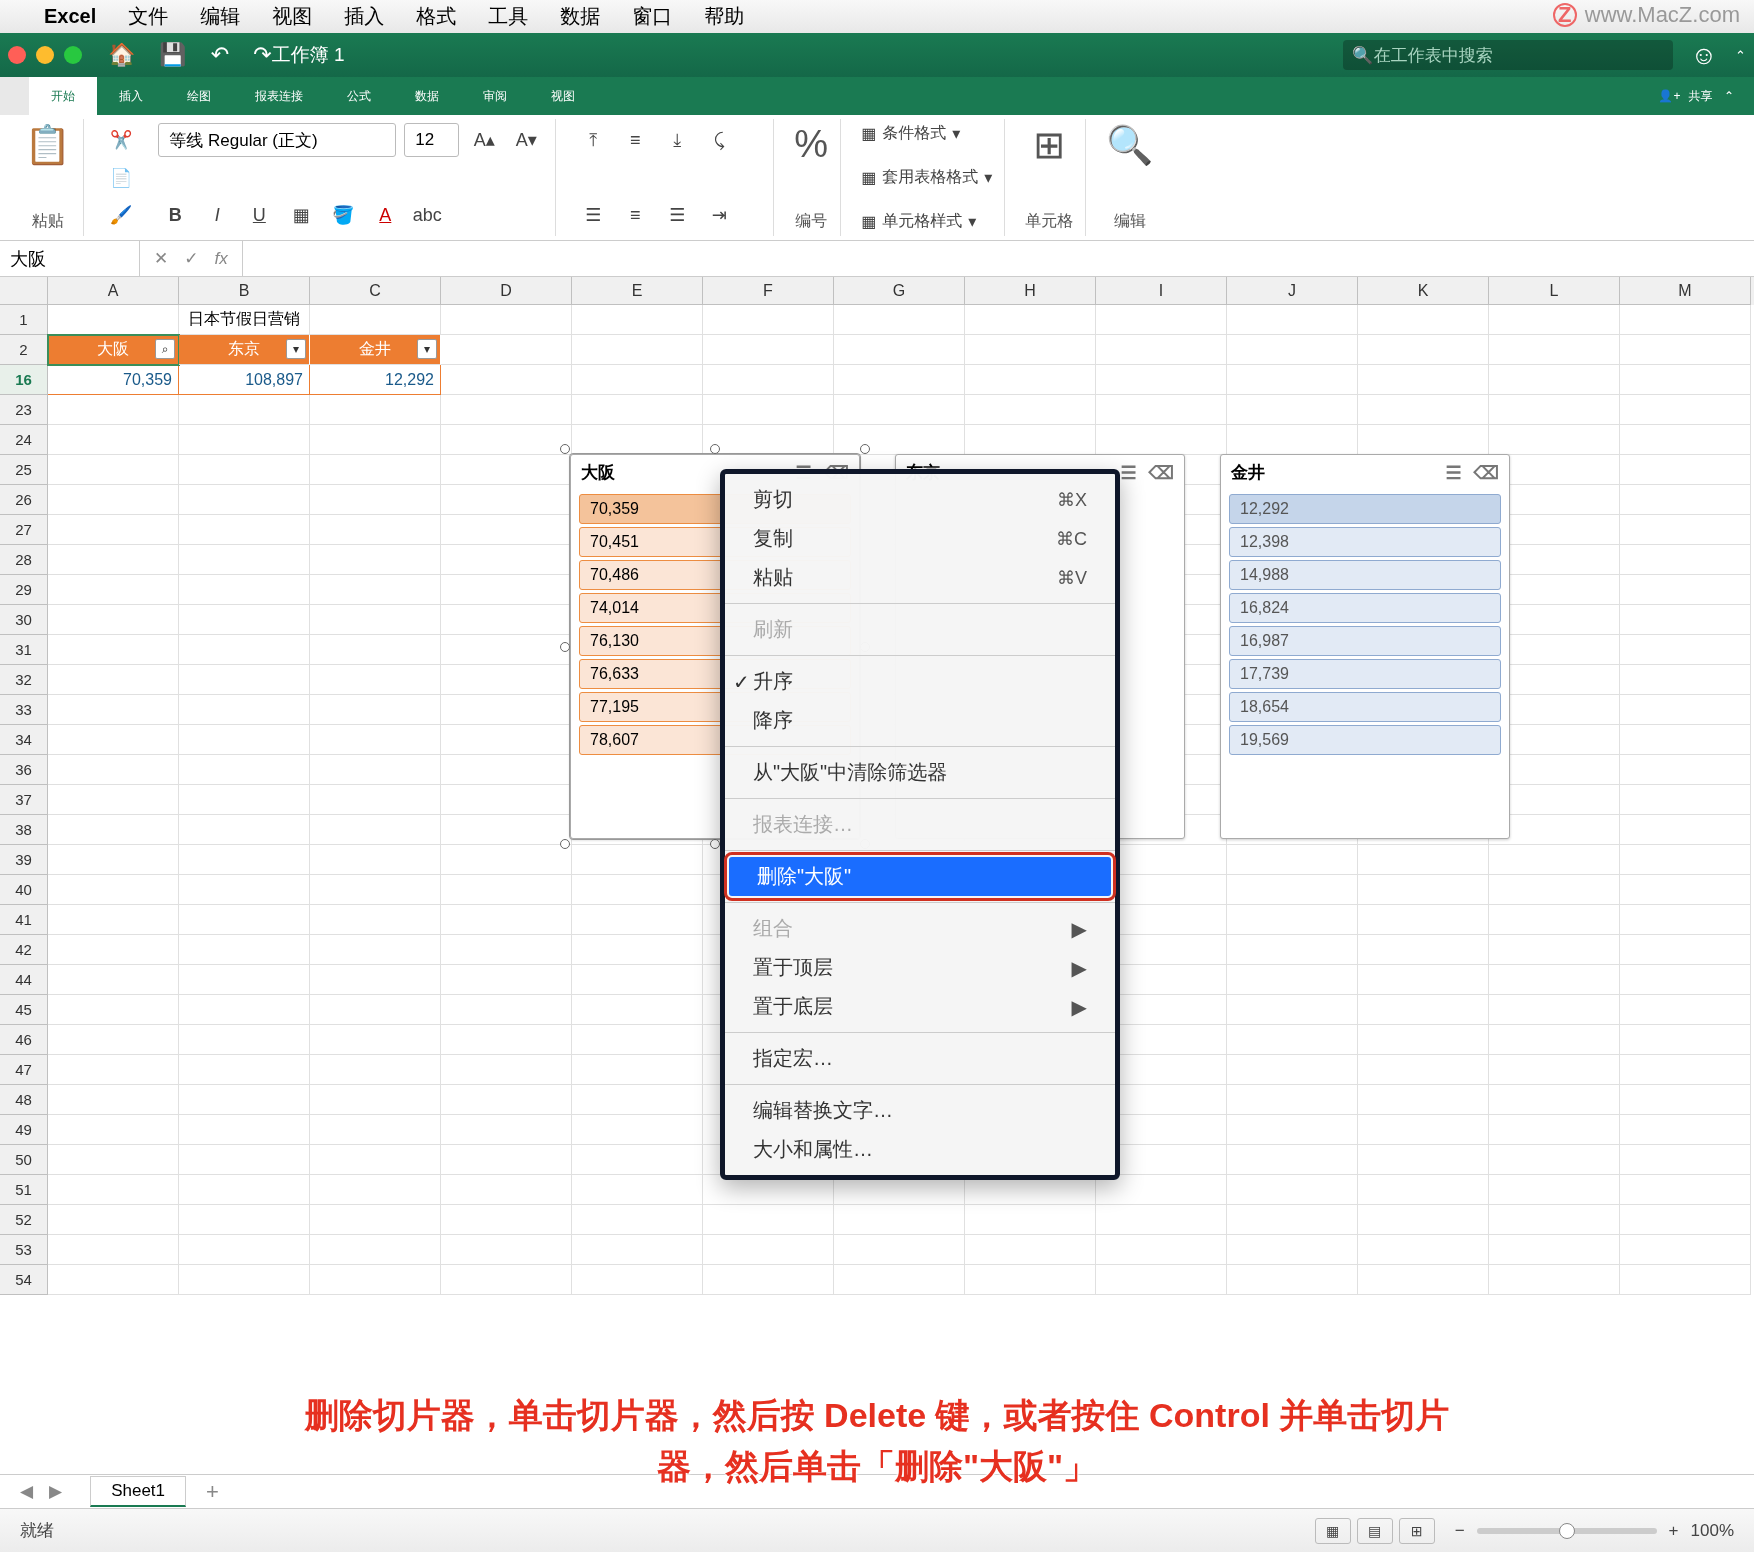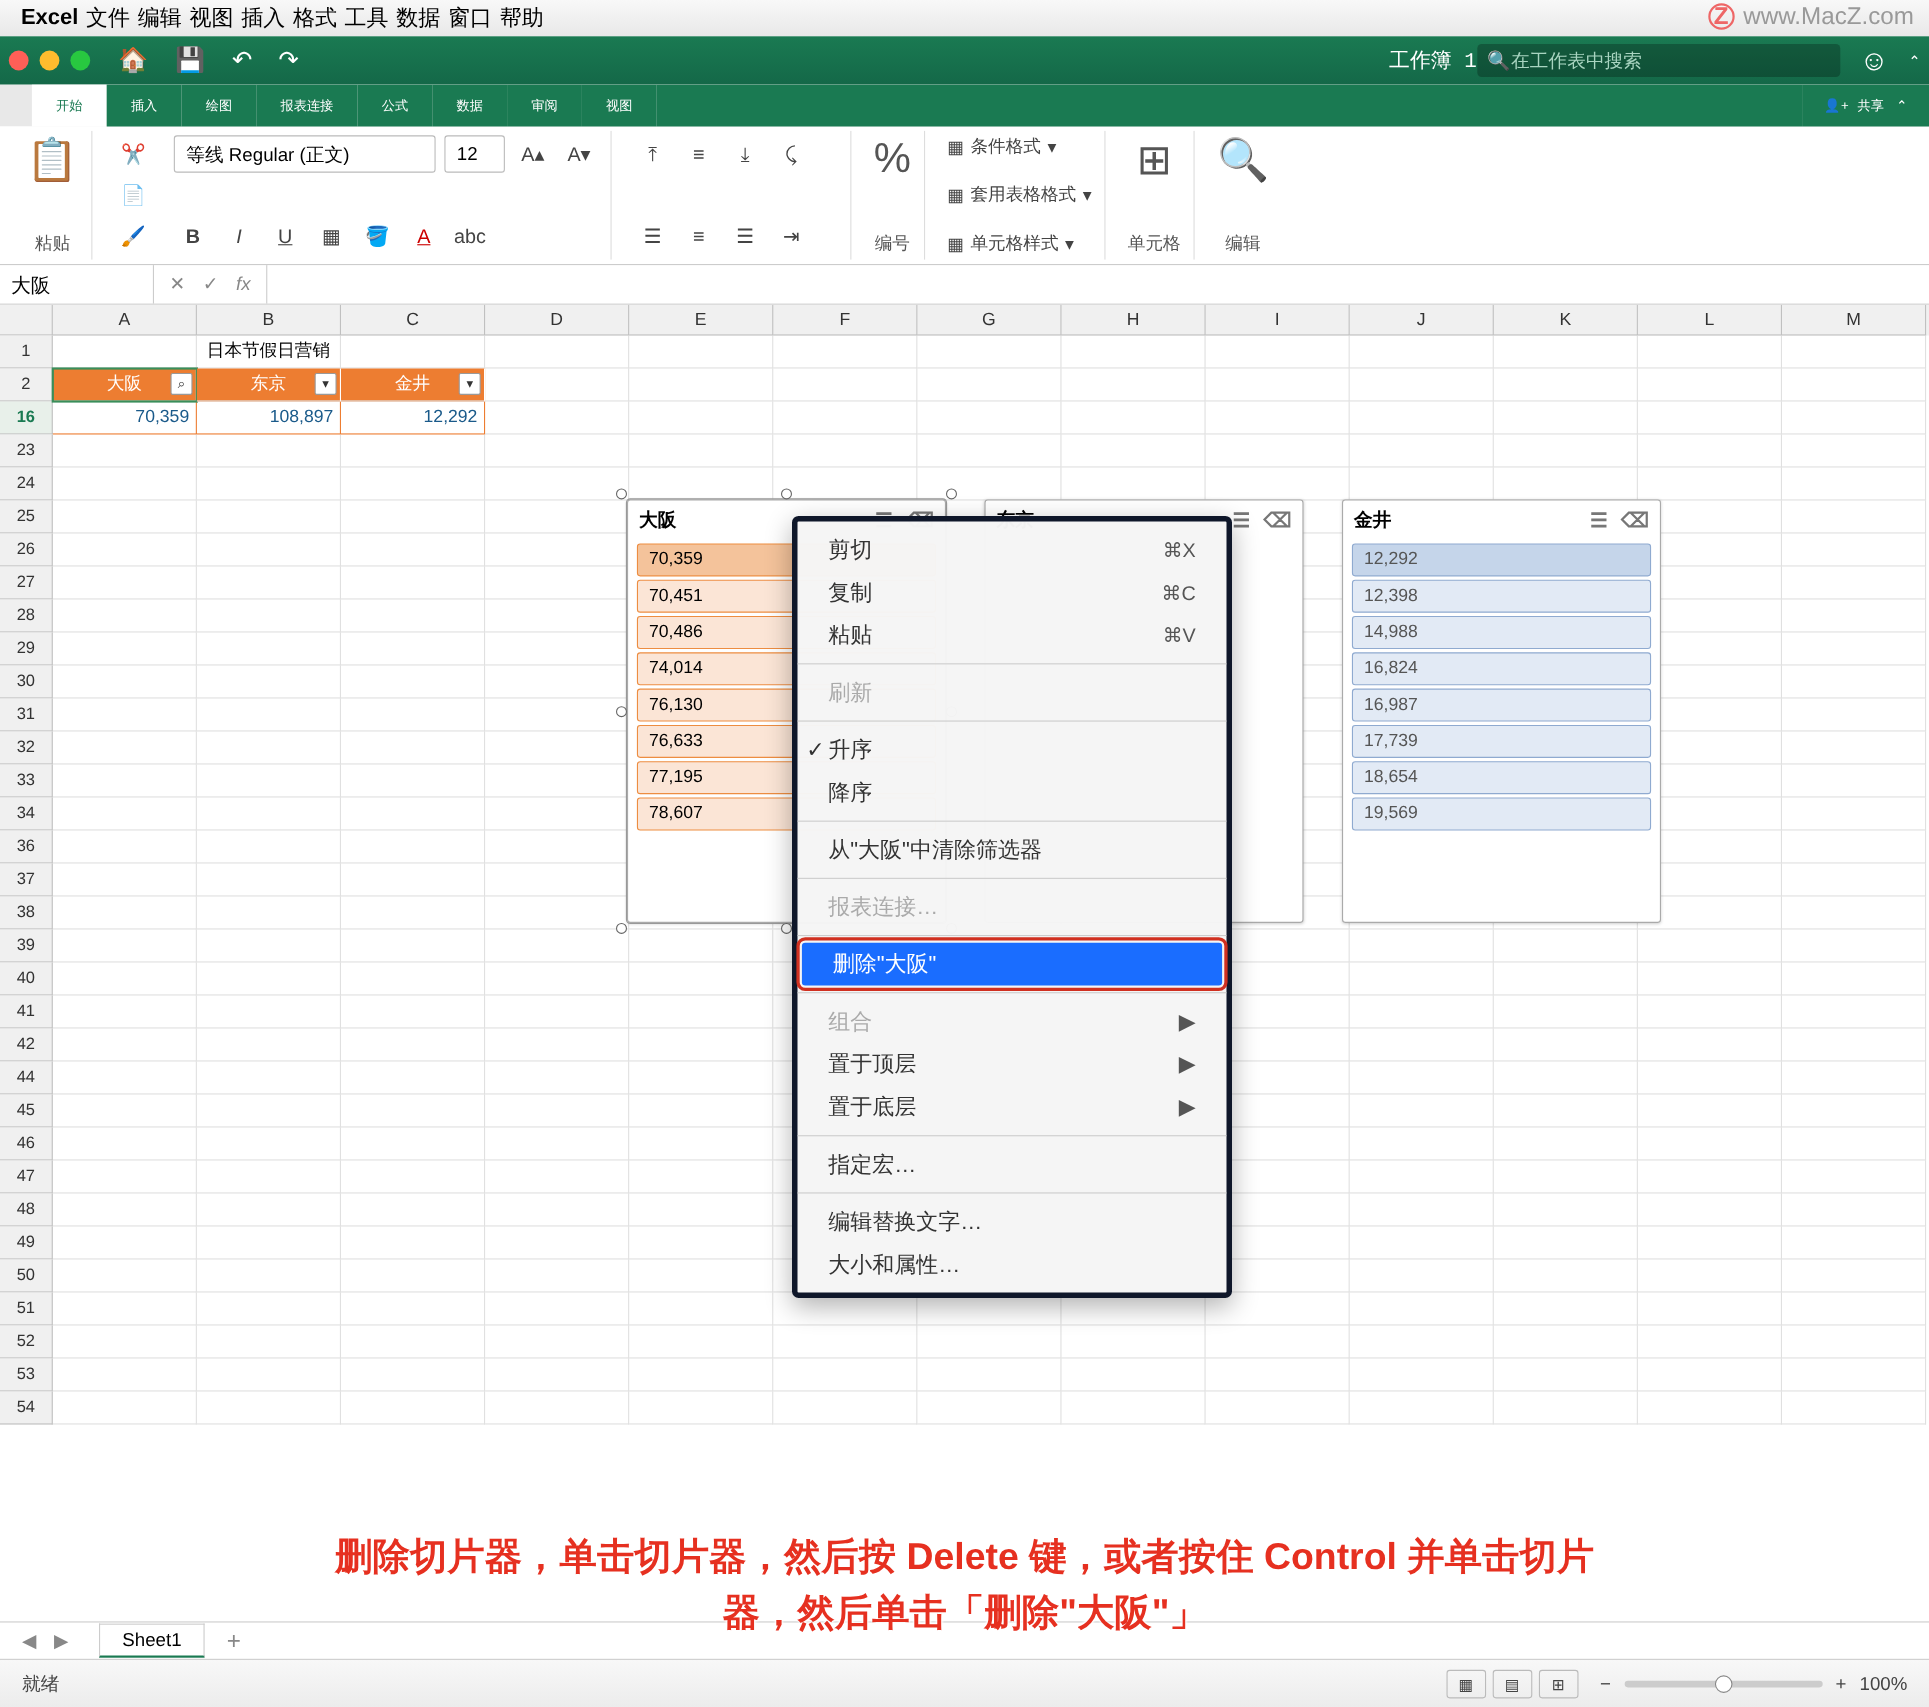--- a/index.html
+++ b/index.html
@@ -1,30 +1,30 @@
 <!DOCTYPE html>
 <html><head>
 <meta charset="utf-8">
 <style>
 * { box-sizing: border-box; margin: 0; padding: 0; font-family: -apple-system, "PingFang SC", sans-serif; }
 body { background: #fff; font-size: 13px; overflow: hidden; width: 1754px; height: 1552px; position: relative; }
 
 
-.menubar { height: 33px; background: linear-gradient(#f8f8f8,#e8e8e8); display: flex; align-items: center; padding: 0 12px; font-size: 20px; gap: 7px; color: #000; }
+.menubar { height: 33px; background: linear-gradient(#f8f8f8,#e8e8e8); display: flex; align-items: center; padding: 0 12px; font-size: 20px; gap: 32px; color: #000; }
 .menubar .apple { font-size: 22px; }
 .watermark { position: absolute; right: 14px; top: 2px; color: #999; font-size: 22px; display: flex; align-items: center; gap: 8px; }
 .watermark .zbadge { width: 24px; height: 24px; border-radius: 50%; border: 2px solid #e66; color: #e66; display: flex; align-items: center; justify-content: center; font-weight: bold; }
 
 
 .titlebar { height: 44px; background: linear-gradient(#1a7a52,#146848); display: flex; align-items: center; padding: 0 8px; color: #fff; }
 .winbtns { display: flex; gap: 10px; margin-right: 26px; }
 .wb { width: 18px; height: 18px; border-radius: 50%; }
 .wb.r{background:#ff5f57}.wb.y{background:#febc2e}.wb.g{background:#28c840}
 .tb-icons { display: flex; gap: 24px; font-size: 22px; align-items: center; }
-.tb-title { flex: 1; text-align: right; font-size: 19px; font-family: Liberation Mono, monospace; }
+.tb-title { flex: 1; text-align: left; font-size: 19px; }
 .tb-search { width: 330px; height: 30px; background: rgba(0,0,0,0.25); border-radius: 4px; display: flex; align-items: center; padding: 0 10px; color: #a8d4c0; font-size: 17px; }
 .tb-smile { margin: 0 18px; font-size: 26px; }
 
 
 .tabs { height: 38px; background: #e8e8e8; display: flex; font-size: 12px; color: #fff; padding-left: 29px; }
 .tab { padding: 0 22px; display: flex; align-items: center; background: #1a7a52; cursor: pointer; }
 .tab.active { background: #fff; color: #1a7a52; font-weight: 500; }
 .tab-spacer { flex: 1; background: #1a7a52; }
 .tab-share { padding: 0 20px; background: #1a7a52; display: flex; align-items: center; gap: 8px; }
 

